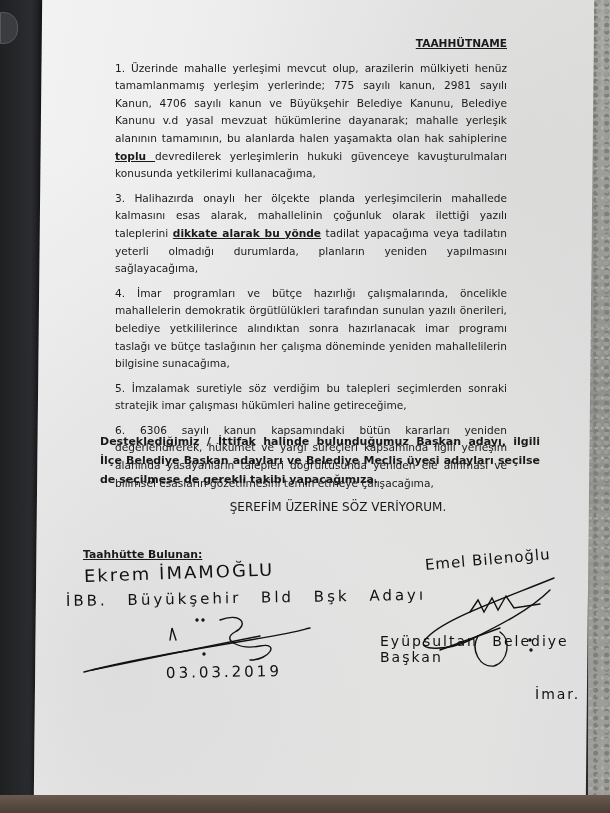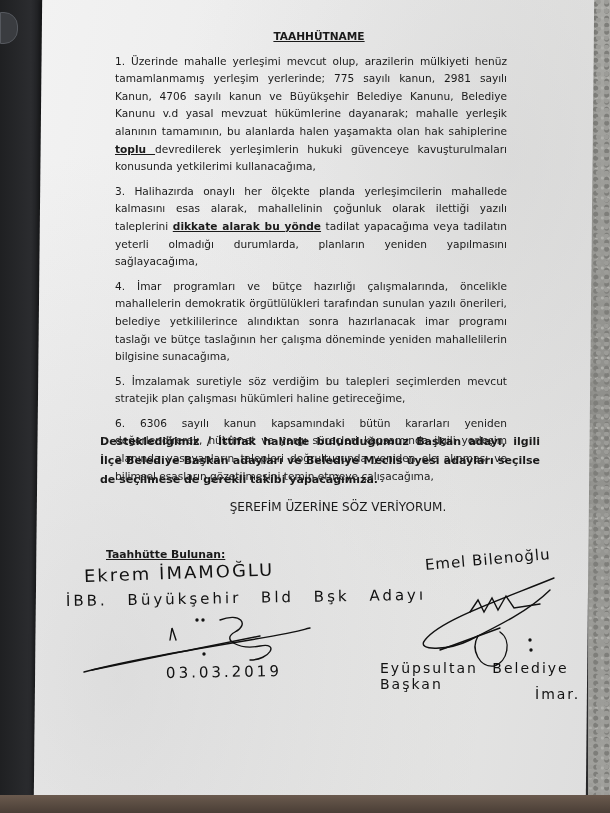--- a/index.html
+++ b/index.html
@@ -36,71 +36,71 @@
       radial-gradient(ellipse at 85% 20%, rgba(200,200,200,0.35), transparent 50%),
       linear-gradient(100deg,#f2f2f2 0%,#ececec 40%,#e4e4e3 75%,#dedede 100%);
     transform:skewX(-0.6deg);
     box-shadow: -2px 0 4px rgba(0,0,0,0.4);
   }
   .doc {
     position:absolute; left:108px; top:28px; width:406px;
     color:#1a1a1a; font-size:10.6px; line-height:17.6px;
   }
   .title {
-    text-align:center; font-weight:bold; text-decoration:underline;
-    font-size:10.6px; margin:0; padding-left:16px;
+    text-align:right; font-weight:bold; text-decoration:underline;
+    font-size:10.6px; margin:7px; padding-left:16px;
   }
   .para { margin:7px; text-align:justify; }
   .para .num { font-weight:normal; }
   .ul-bold { font-weight:bold; text-decoration:underline; }
   .support {
     position:absolute; left:100px; top:432px; width:440px;
     color:#1a1a1a; font-size:11px; line-height:19px; font-weight:bold;
     text-align:justify;
   }
   .oath {
     position:absolute; left:100px; top:500px; width:440px;
     text-align:center; font-weight:normal; font-size:12px; color:#1a1a1a;
     padding-left:18px;
   }
   .signer-label {
-    position:absolute; left:106px; top:548px; font-size:10.8px; font-weight:bold;
+    position:absolute; left:83px; top:548px; font-size:10.8px; font-weight:bold;
     text-decoration:underline; color:#1a1a1a;
   }
   .hand {
     position:absolute; font-family:"DejaVu Sans", sans-serif;
     color:#111; font-weight:normal; letter-spacing:1px;
     transform-origin:left center;
   }
   .hand-name-1 { left:84px; top:566px; font-size:17px; transform:rotate(-2deg) scaleX(1.05); letter-spacing:2px; }
   .hand-title-1 { left:66px; top:592px; font-size:15px; transform:rotate(-1deg); letter-spacing:3px; word-spacing:12px; }
   .hand-date { left:166px; top:664px; font-size:15px; letter-spacing:3px; transform:rotate(-1deg); }
   .hand-name-2 { left:425px; top:556px; font-size:15px; transform:rotate(-5deg); letter-spacing:1px; }
-  .hand-title-2 { left:380px; top:660px; font-size:14px; transform:rotate(0deg); letter-spacing:2px; word-spacing:8px; }
+  .hand-title-2 { left:380px; top:633px; font-size:14px; transform:rotate(0deg); letter-spacing:2px; word-spacing:8px; }
   .hand-title-2b { left:535px; top:686px; font-size:14px; letter-spacing:2px; }
   svg.sig { position:absolute; left:0; top:0; width:610px; height:813px; pointer-events:none; }
 </style>
 </head>
 <body>
 
 <div class="device-edge">
   <div class="device-button"></div>
 </div>
 <div class="granite"></div>
 
 <div class="paper"></div>
 <div class="table-strip"></div>
 
 <div class="doc">
   <p class="title">TAAHHÜTNAME</p>
   <div id="items">
       <p class="para"><span class="num">1.</span><span> Üzerinde mahalle yerleşimi mevcut olup, arazilerin mülkiyeti henüz tamamlanmamış yerleşim yerlerinde; 775 sayılı kanun, 2981 sayılı Kanun, 4706 sayılı kanun ve Büyükşehir Belediye Kanunu, Belediye Kanunu v.d yasal mevzuat hükümlerine dayanarak; mahalle yerleşik alanının tamamının, bu alanlarda halen yaşamakta olan hak sahiplerine </span><span class="ul-bold">toplu </span><span>devredilerek yerleşimlerin hukuki güvenceye kavuşturulmaları konusunda yetkilerimi kullanacağıma,</span></p>
       <p class="para"><span class="num">3.</span><span> Halihazırda onaylı her ölçekte planda yerleşimcilerin mahallede kalmasını esas alarak, mahallelinin çoğunluk olarak ilettiği yazılı taleplerini </span><span class="ul-bold">dikkate alarak bu yönde</span><span> tadilat yapacağıma veya tadilatın yeterli olmadığı durumlarda, planların yeniden yapılmasını sağlayacağıma,</span></p>
       <p class="para"><span class="num">4.</span><span> İmar programları ve bütçe hazırlığı çalışmalarında, öncelikle mahallelerin demokratik örgütlülükleri tarafından sunulan yazılı önerileri, belediye yetkililerince alındıktan sonra hazırlanacak imar programı taslağı ve bütçe taslağının her çalışma döneminde yeniden mahallelilerin bilgisine sunacağıma,</span></p>
-      <p class="para"><span class="num">5.</span><span> İmzalamak suretiyle söz verdiğim bu talepleri seçimlerden mevcut stratejik plan çalışması hükümleri haline getireceğime,</span></p>
+      <p class="para"><span class="num">5.</span><span> İmzalamak suretiyle söz verdiğim bu talepleri seçimlerden sonraki stratejik imar çalışması hükümleri haline getireceğime,</span></p>
       <p class="para"><span class="num">6.</span><span> 6306 sayılı kanun kapsamındaki bütün kararları yeniden değerlendirerek, hükûmet ve yargı süreçleri kapsamında ilgili yerleşim alanında yasayanların talepleri doğrultusunda yeniden ele alınması ve bilimsel esasların gözetilmesini temin etmeye çalışacağıma,</span></p>
     </div>
 </div>
 
 <div class="support">Desteklediğimiz / İttifak halinde bulunduğumuz Başkan adayı, ilgili İlçe Belediye Başkan adayları ve Belediye Meclis üyesi adayları seçilse de seçilmese de gerekli takibi yapacağımıza.</div>
 <div class="oath">ŞEREFİM ÜZERİNE SÖZ VERİYORUM.</div>
 <div class="signer-label">Taahhütte Bulunan:</div>
 
 <div class="hand hand-name-1">Ekrem İMAMOĞLU</div>
 <div class="hand hand-title-1">İBB. Büyükşehir Bld Bşk Adayı</div>

